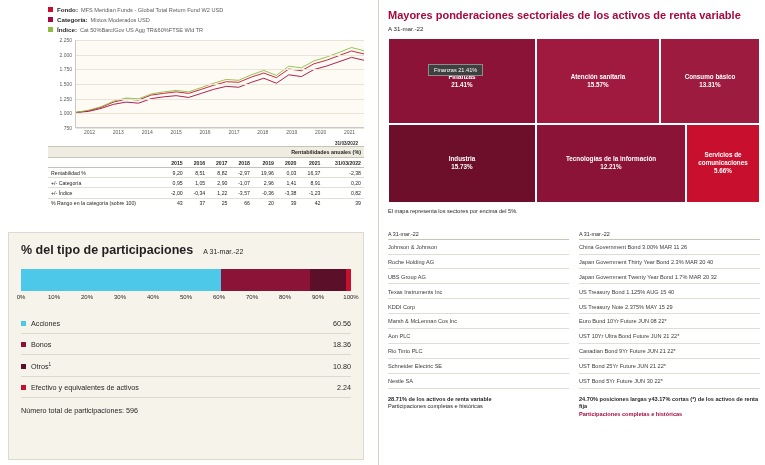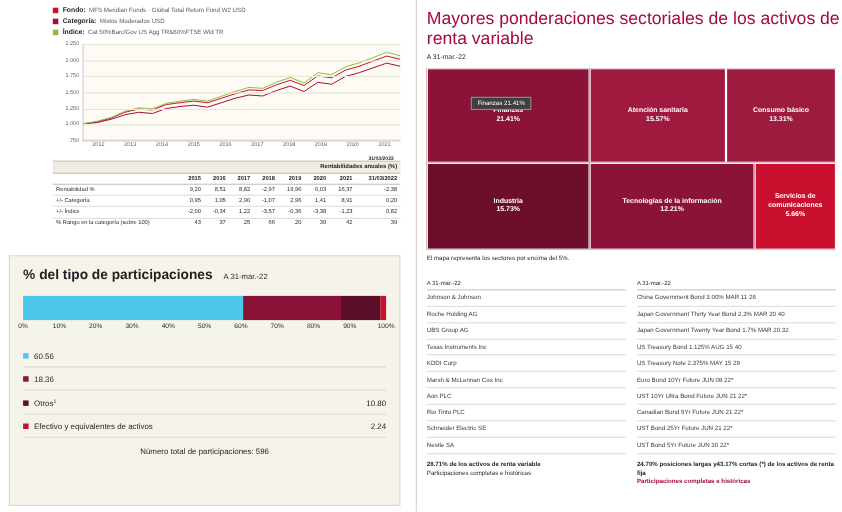--- a/index.html
+++ b/index.html
@@ -77,27 +77,27 @@
 
   .alloc-list { margin-top: 6px; }
   .alloc-row {
     display: flex; align-items: center; font-size: 7.2px; color: #231f20;
     border-bottom: 0.5px solid #ddd9cc; padding: 6.5px 0 5px 0;
   }
   .alloc-sw { width: 5px; height: 5px; margin-right: 5px; flex: 0 0 auto; }
   .alloc-name { flex: 1 1 auto; }
   .alloc-val { font-variant-numeric: tabular-nums; }
   .alloc-sup { font-size: 4.6px; vertical-align: super; }
-  .total-row { font-size: 7.2px; padding-top: 8px; color: #231f20; text-align: center; }
+  .total-row { font-size: 7.2px; padding-top: 8px; color: #231f20; }
 
   
   .right-col { position: absolute; left: 388px; top: 0; width: 377px; height: 465px; }
 
   .sector-title {
-    font-size: 16px; font-weight: normal; color: #a6093d; margin: 9px 0 0 0; line-height: 1.15;
+    font-size: 11px; font-weight: bold; color: #a6093d; margin: 9px 0 0 0; line-height: 1.15;
   }
   .sector-date { font-size: 6.2px; color: #231f20; margin-top: 3px; }
 
   .treemap {
     position: relative; width: 372px; height: 165px; margin-top: 6px; background: #6d0f2b;
   }
   .tm-cell { position: absolute; overflow: hidden; }
   .tm-inner {
     position: absolute; left: 0; right: 0; top: 50%; transform: translateY(-50%);
     text-align: center; color: #ffffff; padding: 0 4px;
@@ -275,24 +275,26 @@
           <div class="axis-tick" style="left: 60%;">60%</div>
           <div class="axis-tick" style="left: 70%;">70%</div>
           <div class="axis-tick" style="left: 80%;">80%</div>
           <div class="axis-tick" style="left: 90%;">90%</div>
           <div class="axis-tick" style="left: 100%;">100%</div>
         </div>
 
       <div class="alloc-list" id="allocList">
           <div class="alloc-row">
             <span class="alloc-sw" style="background: rgb(78, 200, 232);"></span>
+            <span class="alloc-name">Acciones</span>
             <span class="alloc-val">60.56</span>
           </div>
           <div class="alloc-row">
             <span class="alloc-sw" style="background: rgb(140, 19, 56);"></span>
+            <span class="alloc-name">Bonos</span>
             <span class="alloc-val">18.36</span>
           </div>
           <div class="alloc-row">
             <span class="alloc-sw" style="background: rgb(92, 15, 40);"></span>
             <span class="alloc-name">Otros<span class="alloc-sup">1</span></span>
             <span class="alloc-val">10.80</span>
           </div>
           <div class="alloc-row">
             <span class="alloc-sw" style="background: rgb(200, 16, 46);"></span>
             <span class="alloc-name">Efectivo y equivalentes de activos</span>

